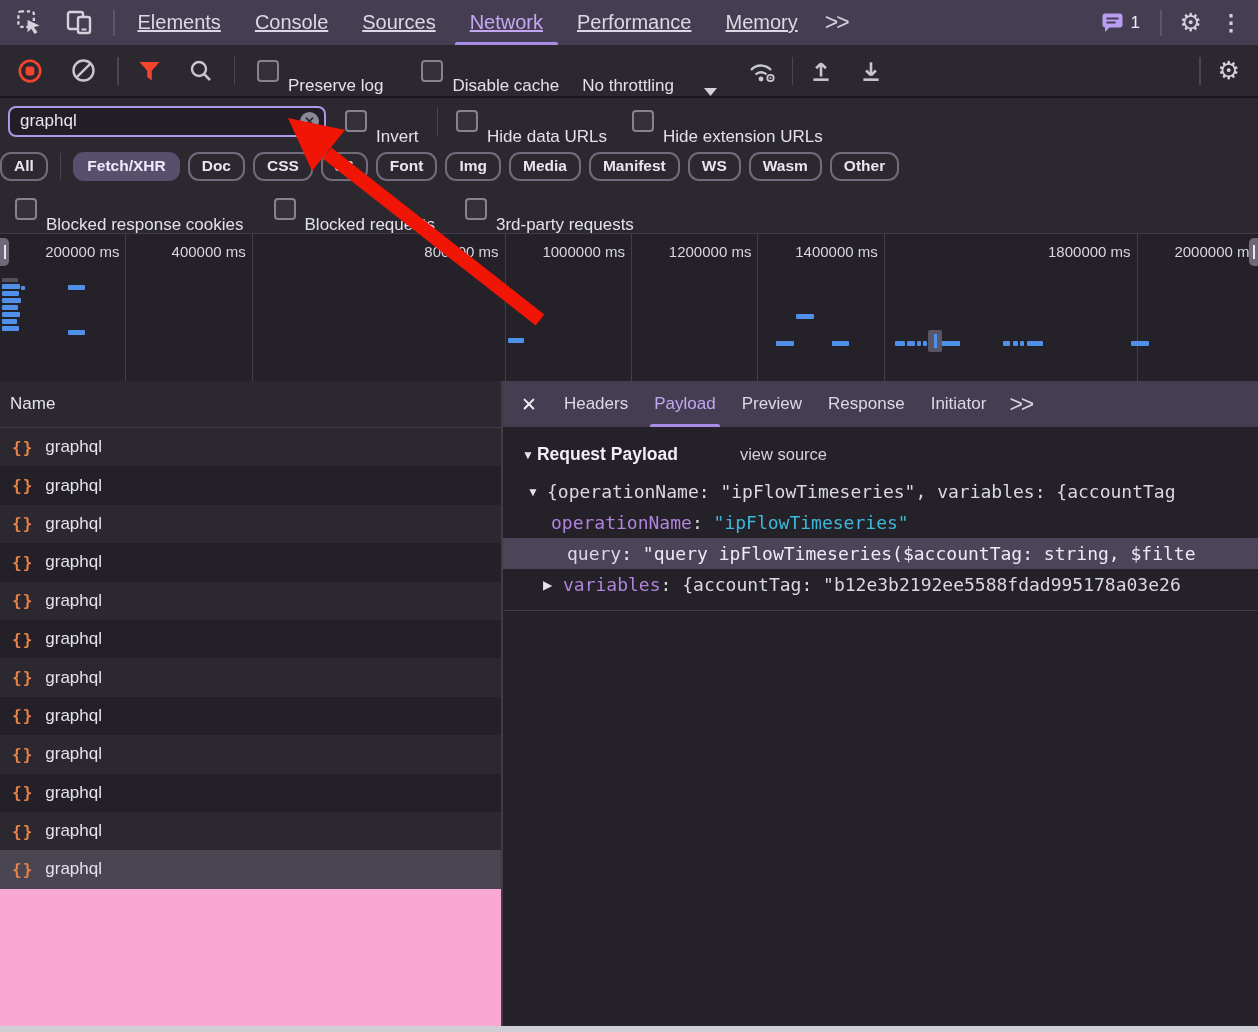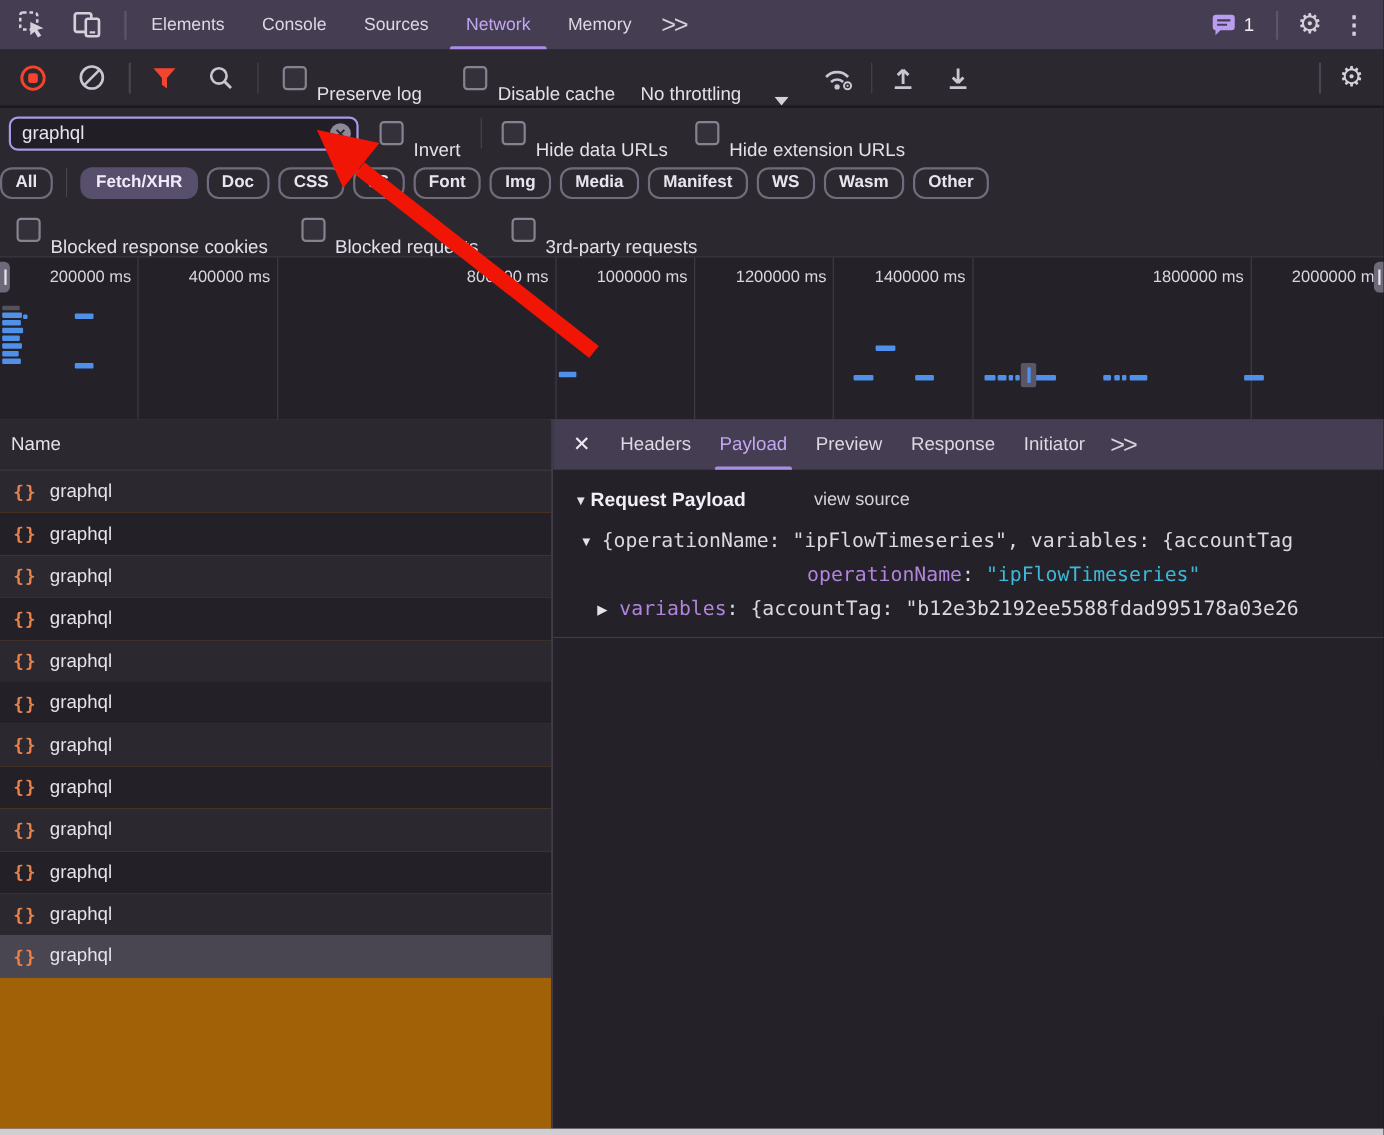--- a/index.html
+++ b/index.html
@@ -4,21 +4,21 @@
 <style>
   html,body{margin:0;padding:0;background:#141118;}
   .app{position:relative;width:1258px;height:1032px;background:#242129;overflow:hidden;
        font-family:"Liberation Sans",sans-serif;color:#e6e2ec;-webkit-font-smoothing:antialiased;}
   
   .tabbar{position:absolute;top:0;left:0;right:0;height:45px;background:#453e52;display:flex;align-items:center;}
   .tb-icons{display:flex;align-items:center;padding-left:16px;gap:22px;height:100%;}
   .icon-btn{display:flex;align-items:center;justify-content:center;cursor:pointer;}
   .vdiv1{width:1.5px;height:26px;background:#5d5669;margin-left:20px;}
   .tabs{display:flex;height:100%;margin-left:6px;}
-  .tab{position:relative;display:flex;align-items:center;padding:0 17px;font-size:16px;color:#ddd8e4;cursor:pointer;}
+  .tab{position:relative;display:flex;align-items:center;padding:0 17px;font-size:20px;color:#ddd8e4;cursor:pointer;text-decoration:underline;}
   .tab.active{color:#c3a7f3;}
   .tab.active::after{content:"";position:absolute;left:2px;right:2px;bottom:0;height:3px;background:#a98ce5;border-radius:2px 2px 0 0;}
   .more-tabs{font-size:23px;color:#d5d1dc;padding:0 10px;letter-spacing:-2px;cursor:pointer;}
   .tb-right{margin-left:auto;display:flex;align-items:center;gap:18px;padding-right:16px;}
   .issues{display:flex;align-items:center;gap:7px;font-size:17px;color:#f0ecf6;cursor:pointer;}
   .gear{font-size:25px;color:#d5d1dc;line-height:1;cursor:pointer;}
   .dots{font-size:22px;color:#d5d1dc;font-weight:bold;cursor:pointer;}
   
   .toolbar2{position:absolute;top:45px;left:0;right:0;height:51px;background:#2b2830;border-bottom:2px solid #19161d;display:flex;align-items:center;padding-left:8px;}
   .vdiv2{width:1.5px;height:28px;background:#4a4552;}
@@ -45,21 +45,21 @@
   .tcol span{position:absolute;top:9px;right:6px;font-size:15px;color:#dad6e0;white-space:nowrap;}
   .tl-bar{position:absolute;background:#4f90ea;border-radius:1px;}
   .tl-bar.gray{background:#55515c;}
   .tl-marker{position:absolute;background:#5b5565;border-radius:2px;display:flex;align-items:center;justify-content:center;}
   .tl-marker i{display:block;width:3px;height:14px;background:#4f90ea;}
   .grip{position:absolute;width:9px;height:28px;background:#6e6879;display:flex;align-items:center;justify-content:center;}
   .grip i{display:block;width:2px;height:14px;background:#e9e6ef;}
   .grip.left{left:0;top:4px;border-radius:0 5px 5px 0;}
   .grip.right{right:0;top:4px;border-radius:5px 0 0 5px;}
   
-  .main-left{position:absolute;top:381px;left:0;width:501px;bottom:6px;background:#a16207;}
+  .main-left{position:absolute;top:381px;left:0;width:501px;bottom:6px;background:#f9a8d4;}
   .vsplit{position:absolute;left:501px;top:381px;bottom:6px;width:2px;background:#3f3b48;}
   .main-right{position:absolute;top:381px;left:503px;right:0;bottom:6px;background:#242129;}
   .name-header{height:46px;background:#2b2830;border-bottom:1.5px solid #3f3b48;display:flex;align-items:center;padding-left:10px;font-size:17px;color:#e6e2ec;cursor:pointer;}
   .req-row{height:38.4px;display:flex;align-items:center;padding-left:12px;font-size:17px;color:#e6e2ec;cursor:pointer;}
   .req-row:nth-child(odd){background:#2b2830;}
   .req-row:nth-child(even){background:#232028;}
   .req-row.selected{background:#4a4651;}
   .braces{color:#e8824a;font-family:"DejaVu Sans Mono",monospace;font-weight:bold;font-size:16px;margin-right:12px;letter-spacing:1px;}
   
   .dtabbar{height:46px;background:#453e52;display:flex;align-items:center;padding-left:18px;}
@@ -102,20 +102,21 @@
           <line x1="16.5" y1="20.5" x2="21.5" y2="20.5" stroke="#d5d1dc" stroke-width="2"></line>
         </svg>
       </span>
     </div>
     <span class="vdiv1"></span>
     <nav class="tabs" id="top-tabs">
         <div class="tab">Elements</div>
         <div class="tab">Console</div>
         <div class="tab">Sources</div>
         <div class="tab active">Network</div>
+        <div class="tab">Performance</div>
         <div class="tab">Memory</div>
       </nav>
     <span class="more-tabs">&gt;&gt;</span>
     <div class="tb-right">
       <span class="issues">
         <svg class="ic" width="23" height="21" viewBox="0 0 23 21">
           <rect x="1.5" y="1.5" width="20" height="14" rx="3" fill="#b89df0"></rect>
           <polygon points="4,14 4,20 10,14" fill="#b89df0"></polygon>
           <line x1="5.5" y1="6.5" x2="17.5" y2="6.5" stroke="#453e52" stroke-width="2"></line>
           <line x1="5.5" y1="10.5" x2="14.5" y2="10.5" stroke="#453e52" stroke-width="2"></line>
@@ -362,21 +363,22 @@
         </div>
       <span class="more-tabs">&gt;&gt;</span>
     </div>
     <div class="payload-head">
       <span class="tri">▼</span>
       <span class="ph-title">Request Payload</span>
       <span class="view-source">view source</span>
     </div>
     <div class="plines" id="payload-lines">
         <div class="pline" style="padding-left: 44px;"><span class="ptoggle" style="left: 24px;">▼</span><span class="p">{operationName: "ipFlowTimeseries", variables: {accountTag</span></div>
-        <div class="pline" style="padding-left: 64px; justify-content: center;"><span class="k">operationName</span><span class="p">: </span><span class="s">"ipFlowTimeseries"</span></div>
+        <div class="pline" style="padding-left: 48px;"><span class="k">operationName</span><span class="p">: </span><span class="s">"ipFlowTimeseries"</span></div>
+        <div class="pline hl" style="padding-left: 64px;"><span class="hk">query</span><span class="hp">: "query ipFlowTimeseries($accountTag: string, $filte</span></div>
         <div class="pline" style="padding-left: 60px;"><span class="ptoggle" style="left: 40px;">▶</span><span class="k">variables</span><span class="p">: {accountTag: "b12e3b2192ee5588fdad995178a03e26</span></div>
       </div>
     <div class="payload-divider"></div>
   </div>
 
   <div class="bottom-strip"></div>
 
   <svg class="overlay" width="1258" height="1032" viewBox="0 0 1258 1032">
     <line x1="540" y1="320" x2="327" y2="153" stroke="#f01505" stroke-width="14"></line>
     <polygon points="288,118 345,130 312,171" fill="#f01505"></polygon>

